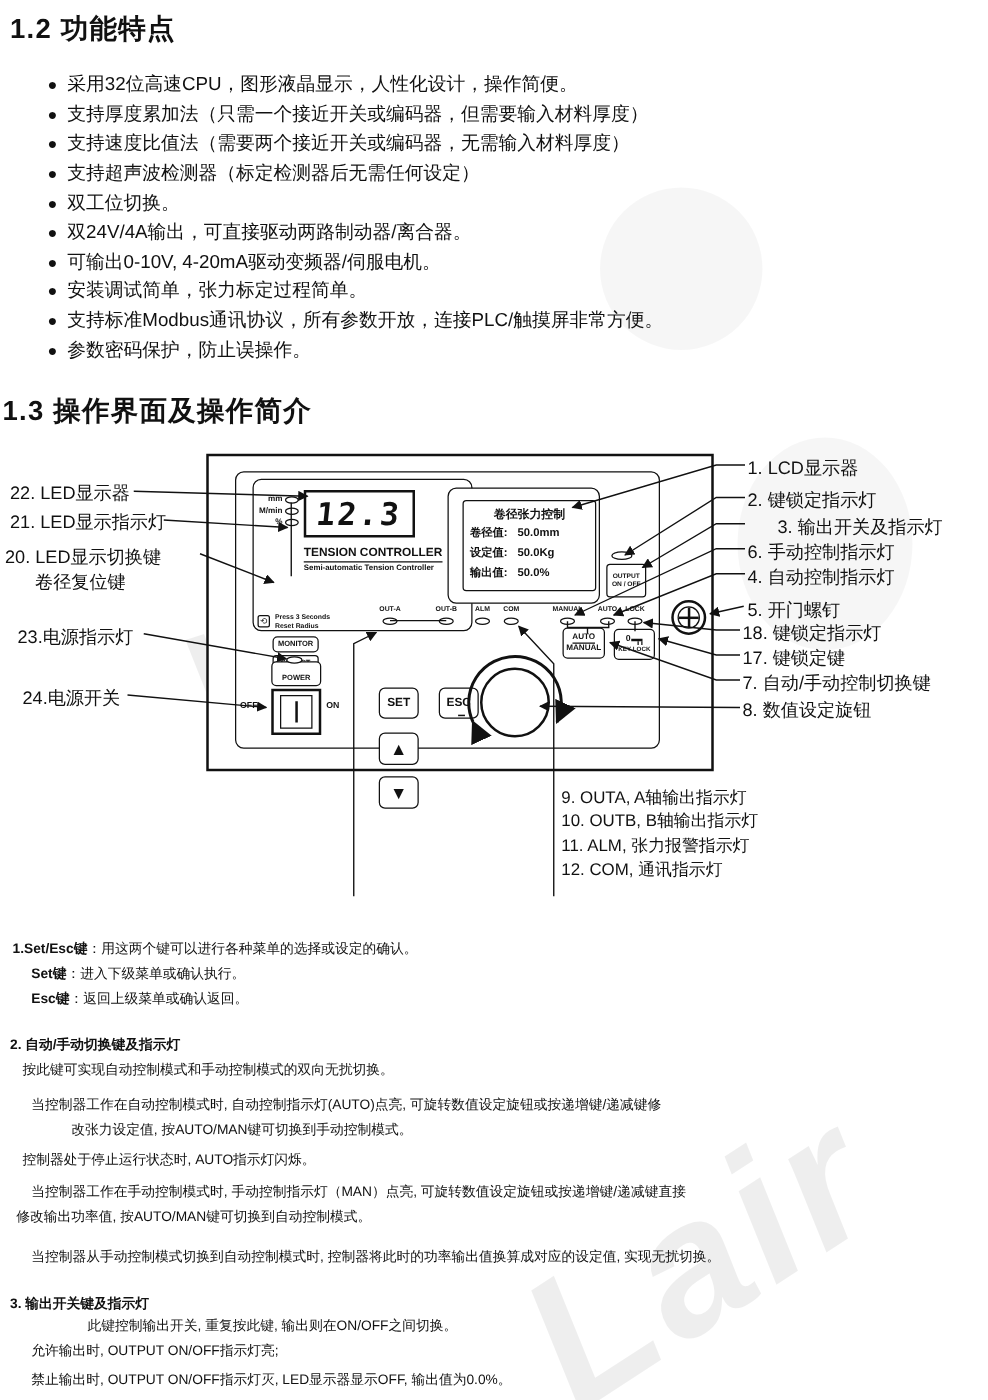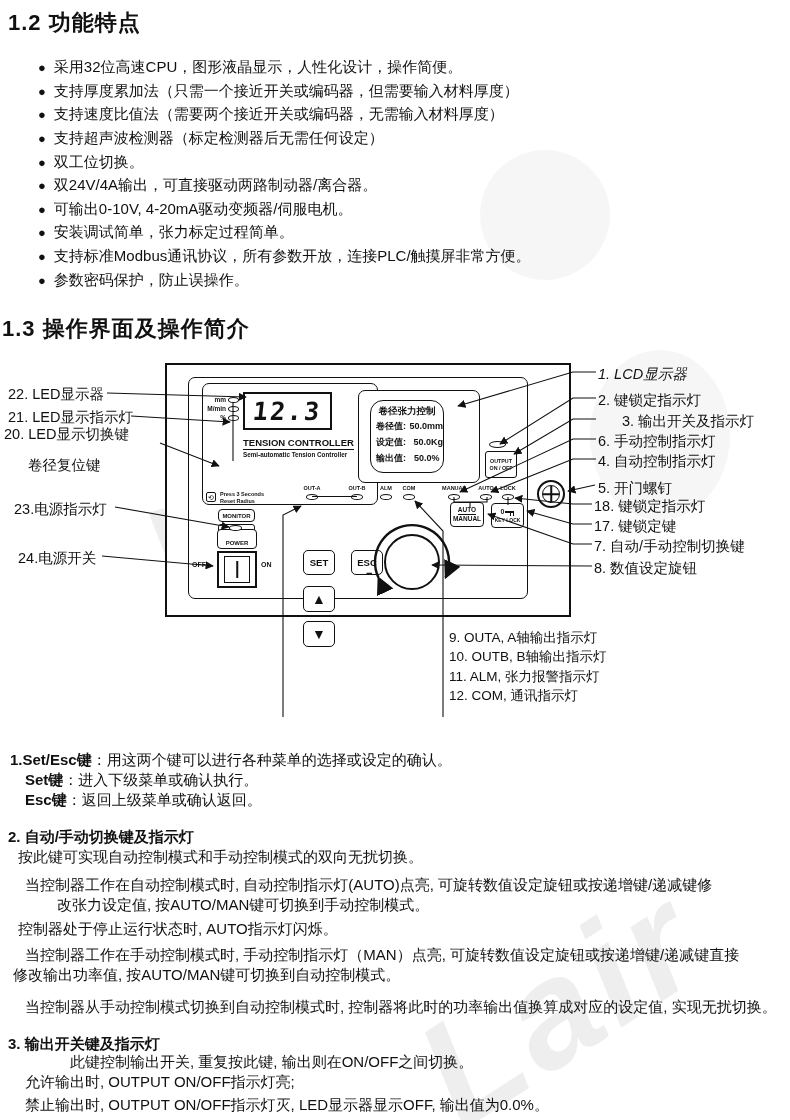--- a/index.html
+++ b/index.html
@@ -23,21 +23,21 @@
   .rnd{border-radius:7px;}
   .btn{display:flex;align-items:center;justify-content:center;border-radius:5px;font-weight:bold;margin-top:48px;}
   .oval{position:absolute;border:1px solid #111;border-radius:50%;background:#fff;box-sizing:border-box;}
   .tinylab{position:absolute;font-size:5.5px;font-weight:bold;text-align:center;white-space:nowrap;}
   .seg{font-family:"DejaVu Sans Mono","Liberation Mono",monospace;font-weight:bold;font-size:25px;
        letter-spacing:2px;transform:skewX(-6deg);}
   .lcdrow{display:flex;font-size:9px;font-weight:bold;line-height:16px;padding-left:5px;}
   .lcdrow .ll{width:38px;}
   .list{position:absolute;font-size:13.5px;line-height:19.3px;white-space:nowrap;z-index:3;}
   
-  .nl{position:absolute;font-size:15px;white-space:nowrap;z-index:3;}
+  .nl{position:absolute;font-size:11px;white-space:nowrap;z-index:3;}
   .b{font-weight:bold;}
   .keyshape{display:inline-block;position:relative;width:9px;height:2px;background:#111;margin-left:1px;}
   .keyshape:after{content:"";position:absolute;right:0px;top:2px;width:1.5px;height:3px;background:#111;}
   .keyshape:before{content:"";position:absolute;right:3px;top:2px;width:1.5px;height:3px;background:#111;}
 </style>
 </head>
 <body>
 
 <div class="page">
 
@@ -147,21 +147,21 @@
 
     <div class="box btn" style="left:218px;top:106px;width:37px;height:13px;font-size:6px;border-radius:4px;">MONITOR</div>
     <div class="box btn" style="left:218px;top:121px;width:37px;height:13px;font-size:6px;border-radius:3px;">SELECT</div>
     <div class="box" style="left:206px;top:137px;width:10px;height:10px;border-width:1px;border-radius:2px;font-size:7px;line-height:9px;text-align:center;">⟲</div>
     <div class="tinylab" style="left:220px;top:136px;text-align:left;line-height:6.5px;">
       <div>Press 3 Seconds</div>
       <div>Reset Radius</div>
     </div>
 
     <div class="box rnd" style="left:358px;top:35px;width:122px;height:93px;"></div>
-    <div class="box" style="left:370px;top:45px;width:74px;height:73px;border-radius:13px;">
+    <div class="box" style="left:370px;top:45px;width:107px;height:73px;border-radius:3px;">
       <div style="font-size:9.5px;font-weight:bold;text-align:center;margin-top:4px;">卷径张力控制</div>
       <div class="lcdrow">
           <span class="ll">卷径值:</span>
           <span>50.0mm</span>
         </div>
       <div class="lcdrow">
           <span class="ll">设定值:</span>
           <span>50.0Kg</span>
         </div>
       <div class="lcdrow">
@@ -224,26 +224,26 @@
     <div class="box" style="left:217px;top:196px;width:40px;height:37px;border-width:2px;display:flex;align-items:center;justify-content:center;">
       <div style="position:relative;width:26px;height:27px;border:1.5px solid #111;box-sizing:border-box;">
         <div style="position:absolute;left:50%;top:4px;bottom:4px;width:1.5px;background:#111;transform:translateX(-50%);"></div>
       </div>
     </div>
     <div class="abs" style="left:192px;top:206px;font-size:7px;font-weight:bold;">OFF</div>
     <div class="abs" style="left:261px;top:206px;font-size:7px;font-weight:bold;">ON</div>
 
     <div class="cl" style="left:8px;top:30px;">22. LED显示器</div>
     <div class="cl" style="left:8px;top:53px;">21. LED显示指示灯</div>
-    <div class="cl" style="left:4px;top:70px;">20. LED显示切换键</div>
+    <div class="cl" style="left:4px;top:81px;">20. LED显示切换键</div>
     <div class="cl" style="left:28px;top:101px;">卷径复位键</div>
     <div class="cl" style="left:14px;top:145px;">23.电源指示灯</div>
     <div class="cl" style="left:18px;top:194px;">24.电源开关</div>
 
-    <div class="cl" style="left:598px;top:10px;font-style:italic;">1. LCD显示器</div>
+    <div class="cl" style="left:598px;top:10px;">1. LCD显示器</div>
     <div class="cl" style="left:598px;top:36px;">2. 键锁定指示灯</div>
     <div class="cl" style="left:598px;top:57px;margin-left:24px;">3. 输出开关及指示灯</div>
     <div class="cl" style="left:598px;top:77px;">6. 手动控制指示灯</div>
     <div class="cl" style="left:598px;top:97px;">4. 自动控制指示灯</div>
     <div class="cl" style="left:598px;top:124px;">5. 开门螺钉</div>
     <div class="cl" style="left:594px;top:142px;">18. 键锁定指示灯</div>
     <div class="cl" style="left:594px;top:162px;">17. 键锁定键</div>
     <div class="cl" style="left:594px;top:182px;">7. 自动/手动控制切换键</div>
     <div class="cl" style="left:594px;top:204px;">8. 数值设定旋钮</div>
 

